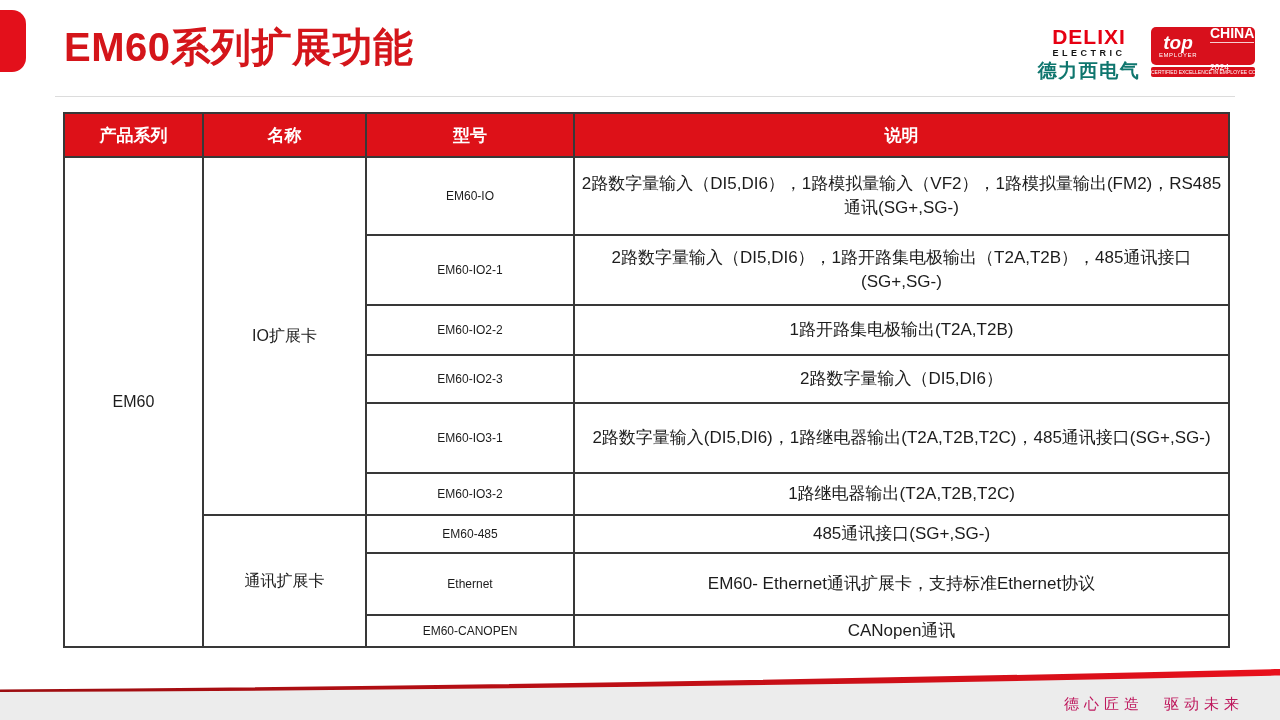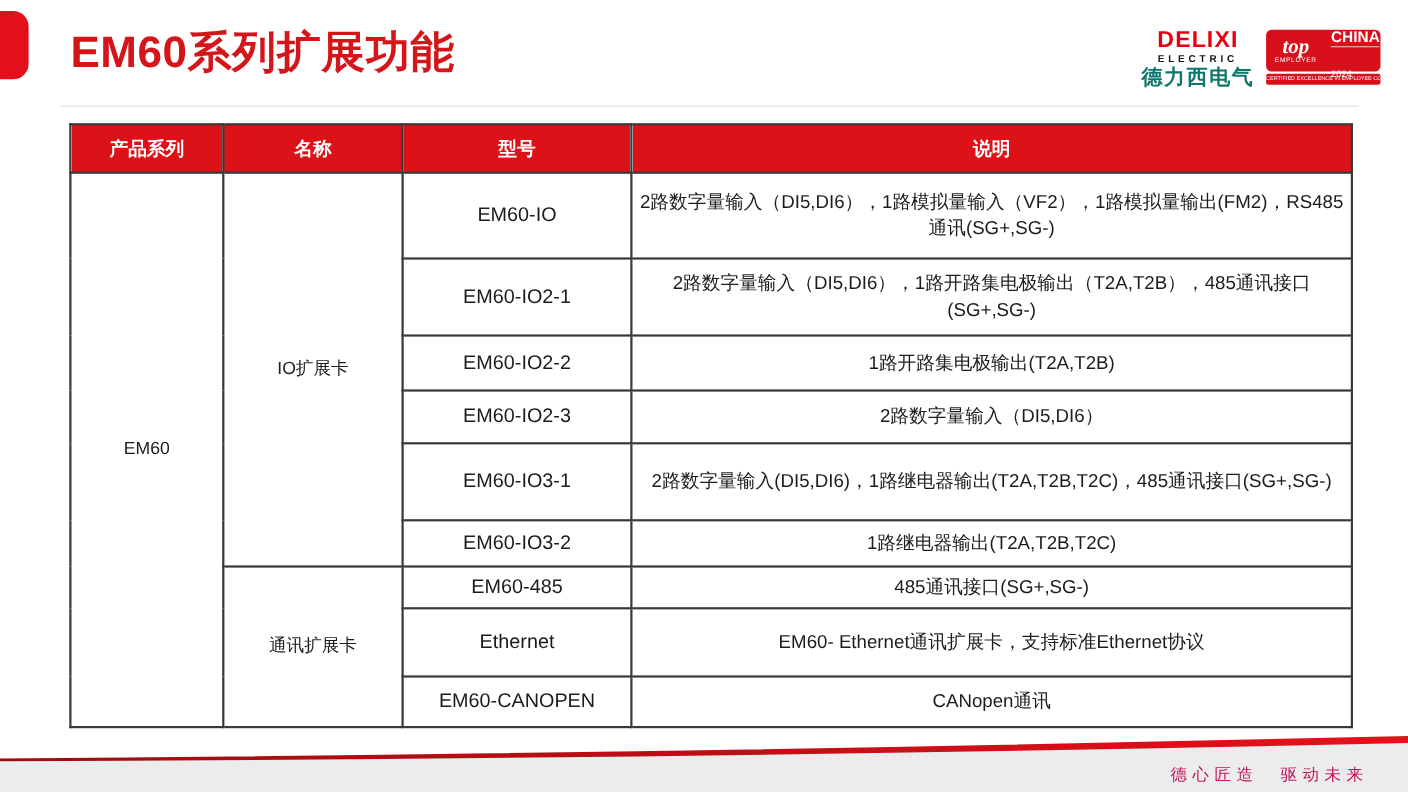--- a/index.html
+++ b/index.html
@@ -20,40 +20,40 @@
   .logo{position:absolute;left:1036px;top:26px;width:106px;text-align:center;line-height:1;}
   .logo .brand{font-size:21px;font-weight:800;color:#e60012;letter-spacing:1px;}
   .logo .sub{font-size:9px;font-weight:700;color:#141414;letter-spacing:3.5px;margin-top:2px;}
   .logo .cn{font-size:19px;font-weight:800;color:#0f766e;letter-spacing:1.5px;margin-top:3px;}
 
   
   .badge{position:absolute;left:1151px;top:27px;width:104px;}
   .badge .main{height:38px;background:#d8101c;border-radius:5px;display:flex;
                align-items:center;padding:0 5px;box-sizing:border-box;color:#fff;}
   .badge .left{text-align:center;flex:0 0 44px;}
-  .badge .top-word{font-size:19px;font-weight:800;font-style:italic;line-height:0.9;font-family:Liberation Serif, serif;}
+  .badge .top-word{font-size:19px;font-weight:800;font-style:italic;line-height:0.9;}
   .badge .employer{font-size:6px;letter-spacing:0.6px;margin-top:1px;}
   .badge .divider{width:1px;height:26px;background:rgba(255,255,255,.75);margin:0 5px;}
   .badge .right{text-align:left;line-height:1.15;}
   .badge .cn-small{font-size:5px;}
   .badge .country{font-size:14px;font-weight:700;border-bottom:1px solid rgba(255,255,255,.8);
                   padding-bottom:1px;margin-bottom:1px;}
   .badge .year{font-size:8.5px;margin-top:20px;}
   .badge .strip{margin-top:2px;height:10px;line-height:10px;background:#d8101c;border-radius:2px;
                 color:#fff;font-size:5px;text-align:center;white-space:nowrap;overflow:hidden;}
 
   
   .tbl-wrap{position:absolute;left:63px;top:112px;}
   table{border-collapse:collapse;table-layout:fixed;width:1165px;
         border:2px solid #161616;}
   th,td{border:2px solid #383838;text-align:center;vertical-align:middle;
         padding:2px 5px;box-sizing:border-box;overflow:hidden;}
   th{background:#dd1118;color:#ffffff;font-size:17px;font-weight:700;height:44px;}
   td{color:#1c1c1c;font-size:17px;line-height:1.4;}
-  td.model{font-size:18px;margin-top:32px;}
+  td.model{font-size:12px;margin-top:32px;}
   td.series,td.group{font-size:16px;}
 
   
   .footer-svg{position:absolute;left:0;bottom:0;width:1280px;height:52px;display:block;}
   .slogan{position:absolute;right:36px;bottom:6px;font-size:15px;color:#be185d;
           letter-spacing:5px;}
 </style>
 </head>
 <body>
 
@@ -129,21 +129,21 @@
       </tr>
       <tr style="height:38px">
         <td class="group" rowspan="3">通讯扩展卡</td>
         <td class="model">EM60-485</td>
         <td class="desc">485通讯接口(SG+,SG-)</td>
       </tr>
       <tr style="height:62px">
         <td class="model">Ethernet</td>
         <td class="desc">EM60- Ethernet通讯扩展卡，支持标准Ethernet协议</td>
       </tr>
-      <tr style="height:46px">
+      <tr style="height:32px">
         <td class="model">EM60-CANOPEN</td>
         <td class="desc">CANopen通讯</td>
       </tr>
     </tbody>
   </table>
 </div>
 
 <svg class="footer-svg" viewBox="0 0 1280 52" preserveAspectRatio="none">
   <defs>
     <linearGradient id="redband" x1="0" y1="0" x2="1" y2="0">

